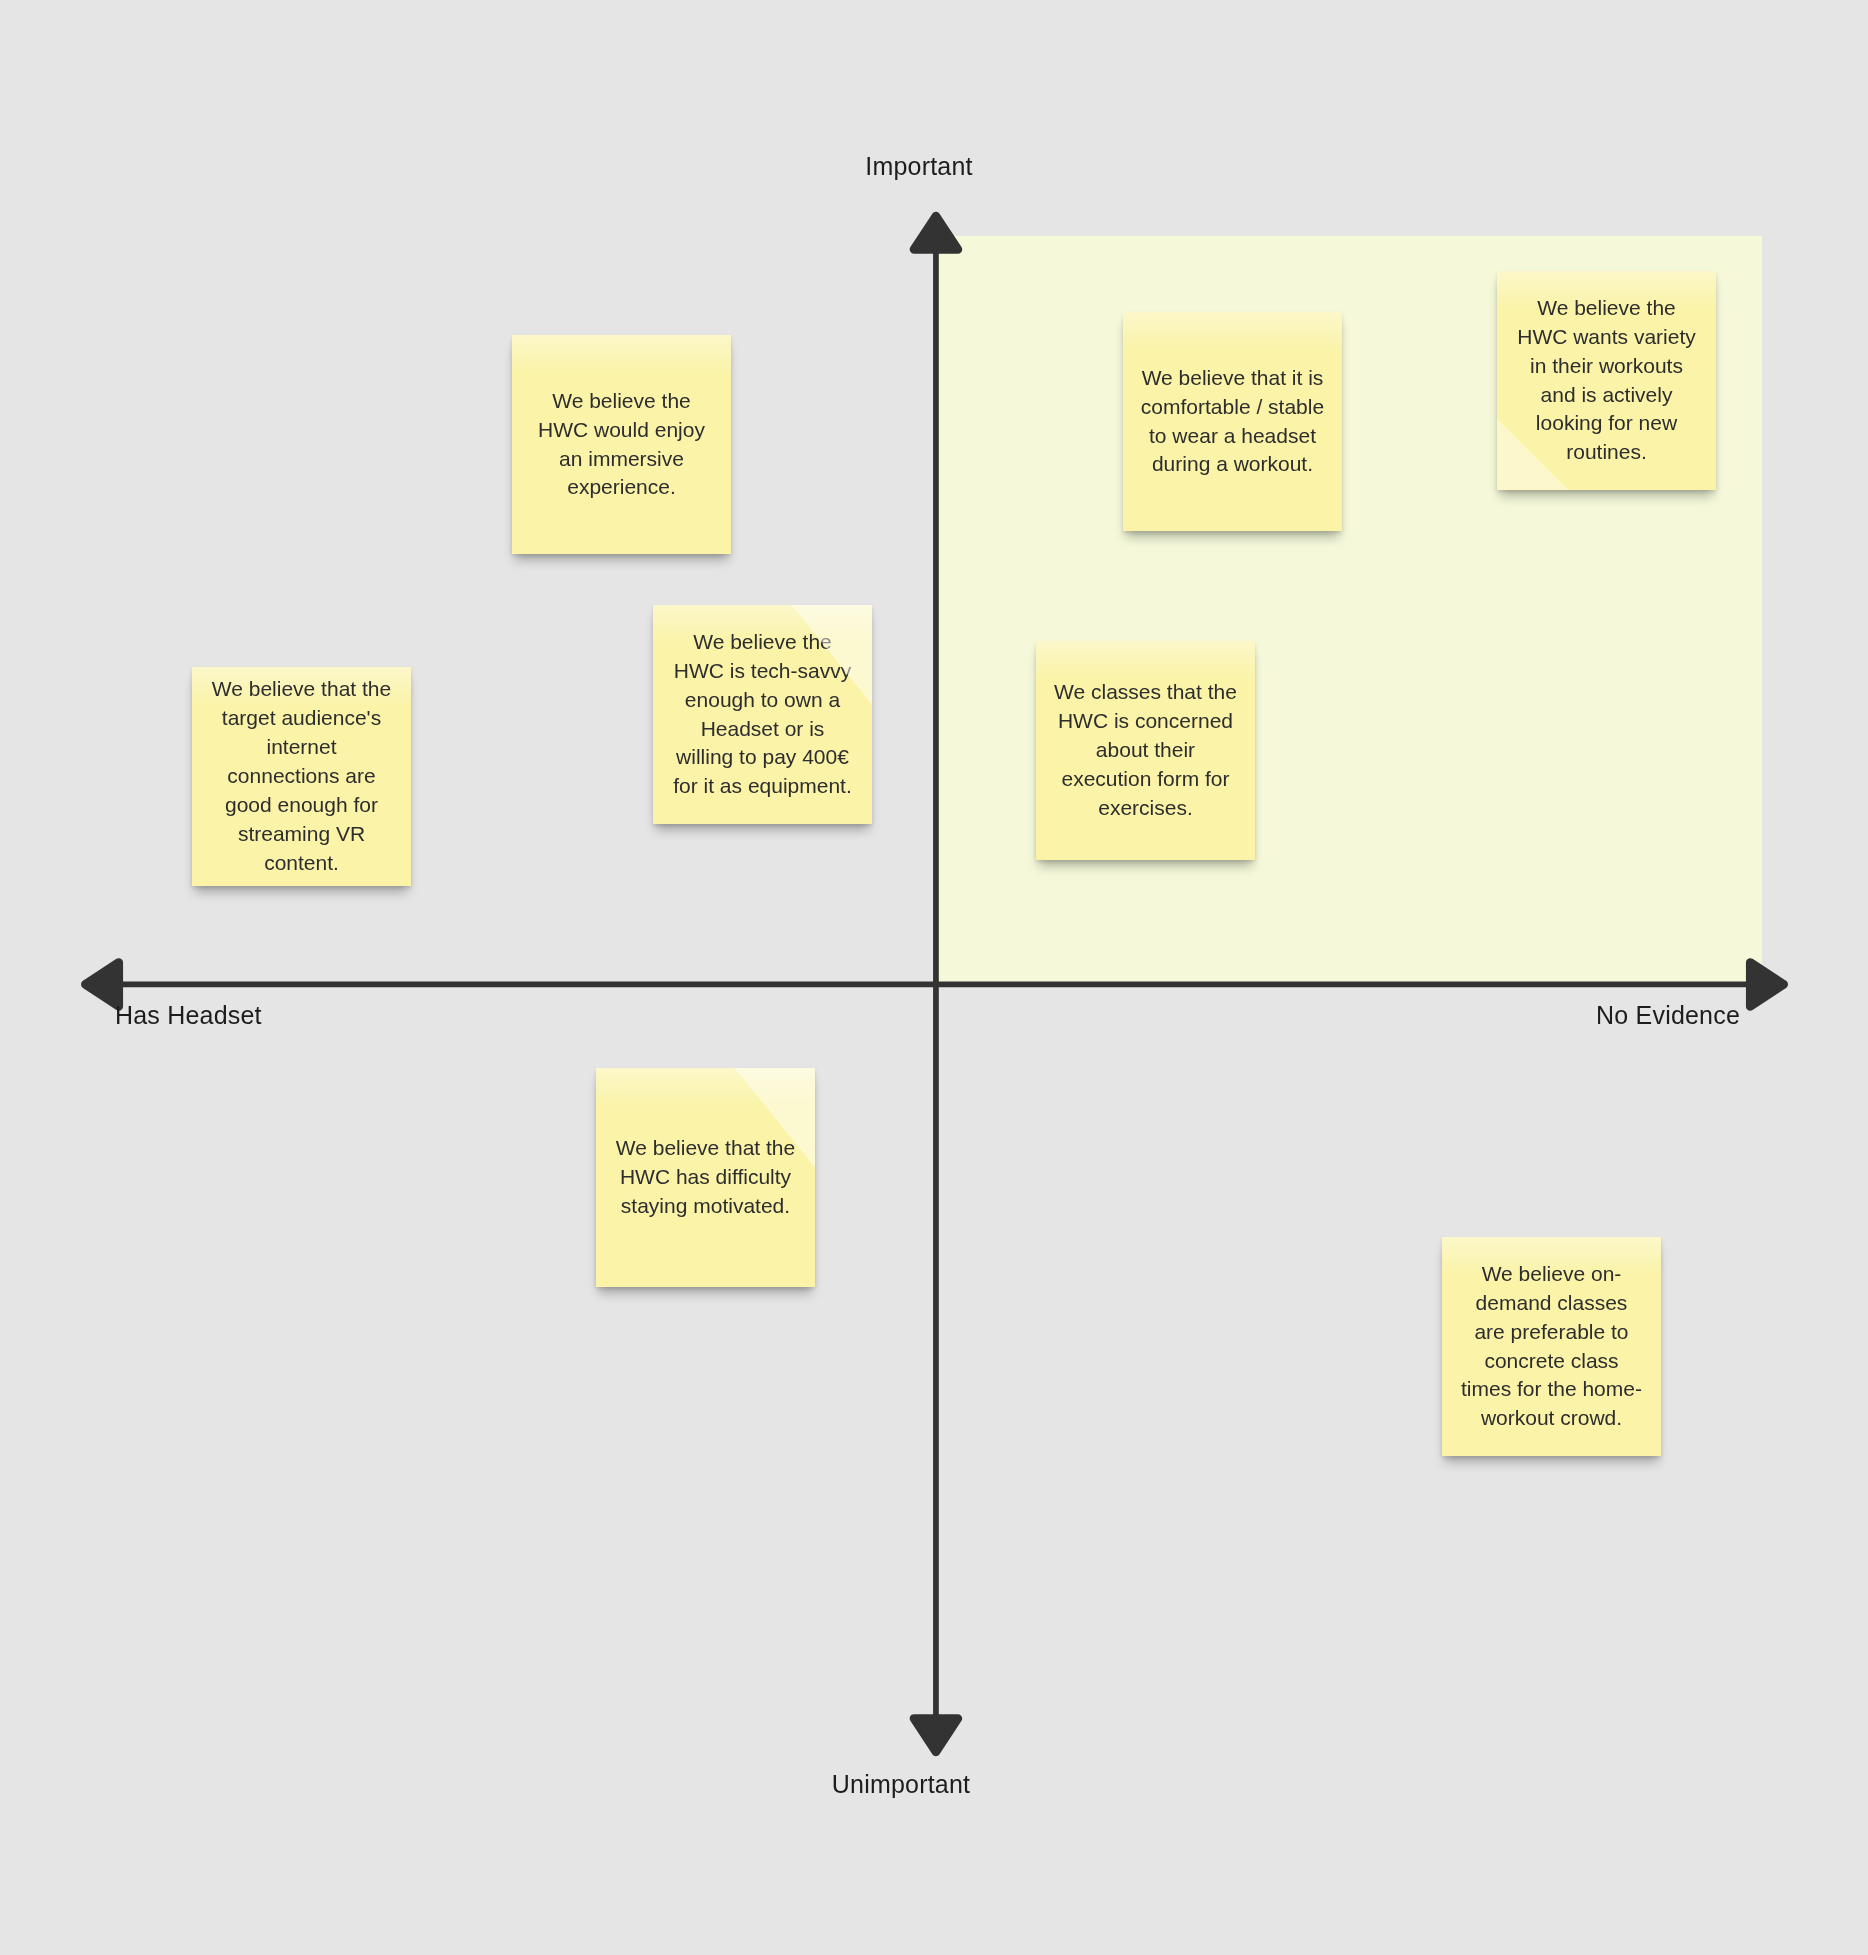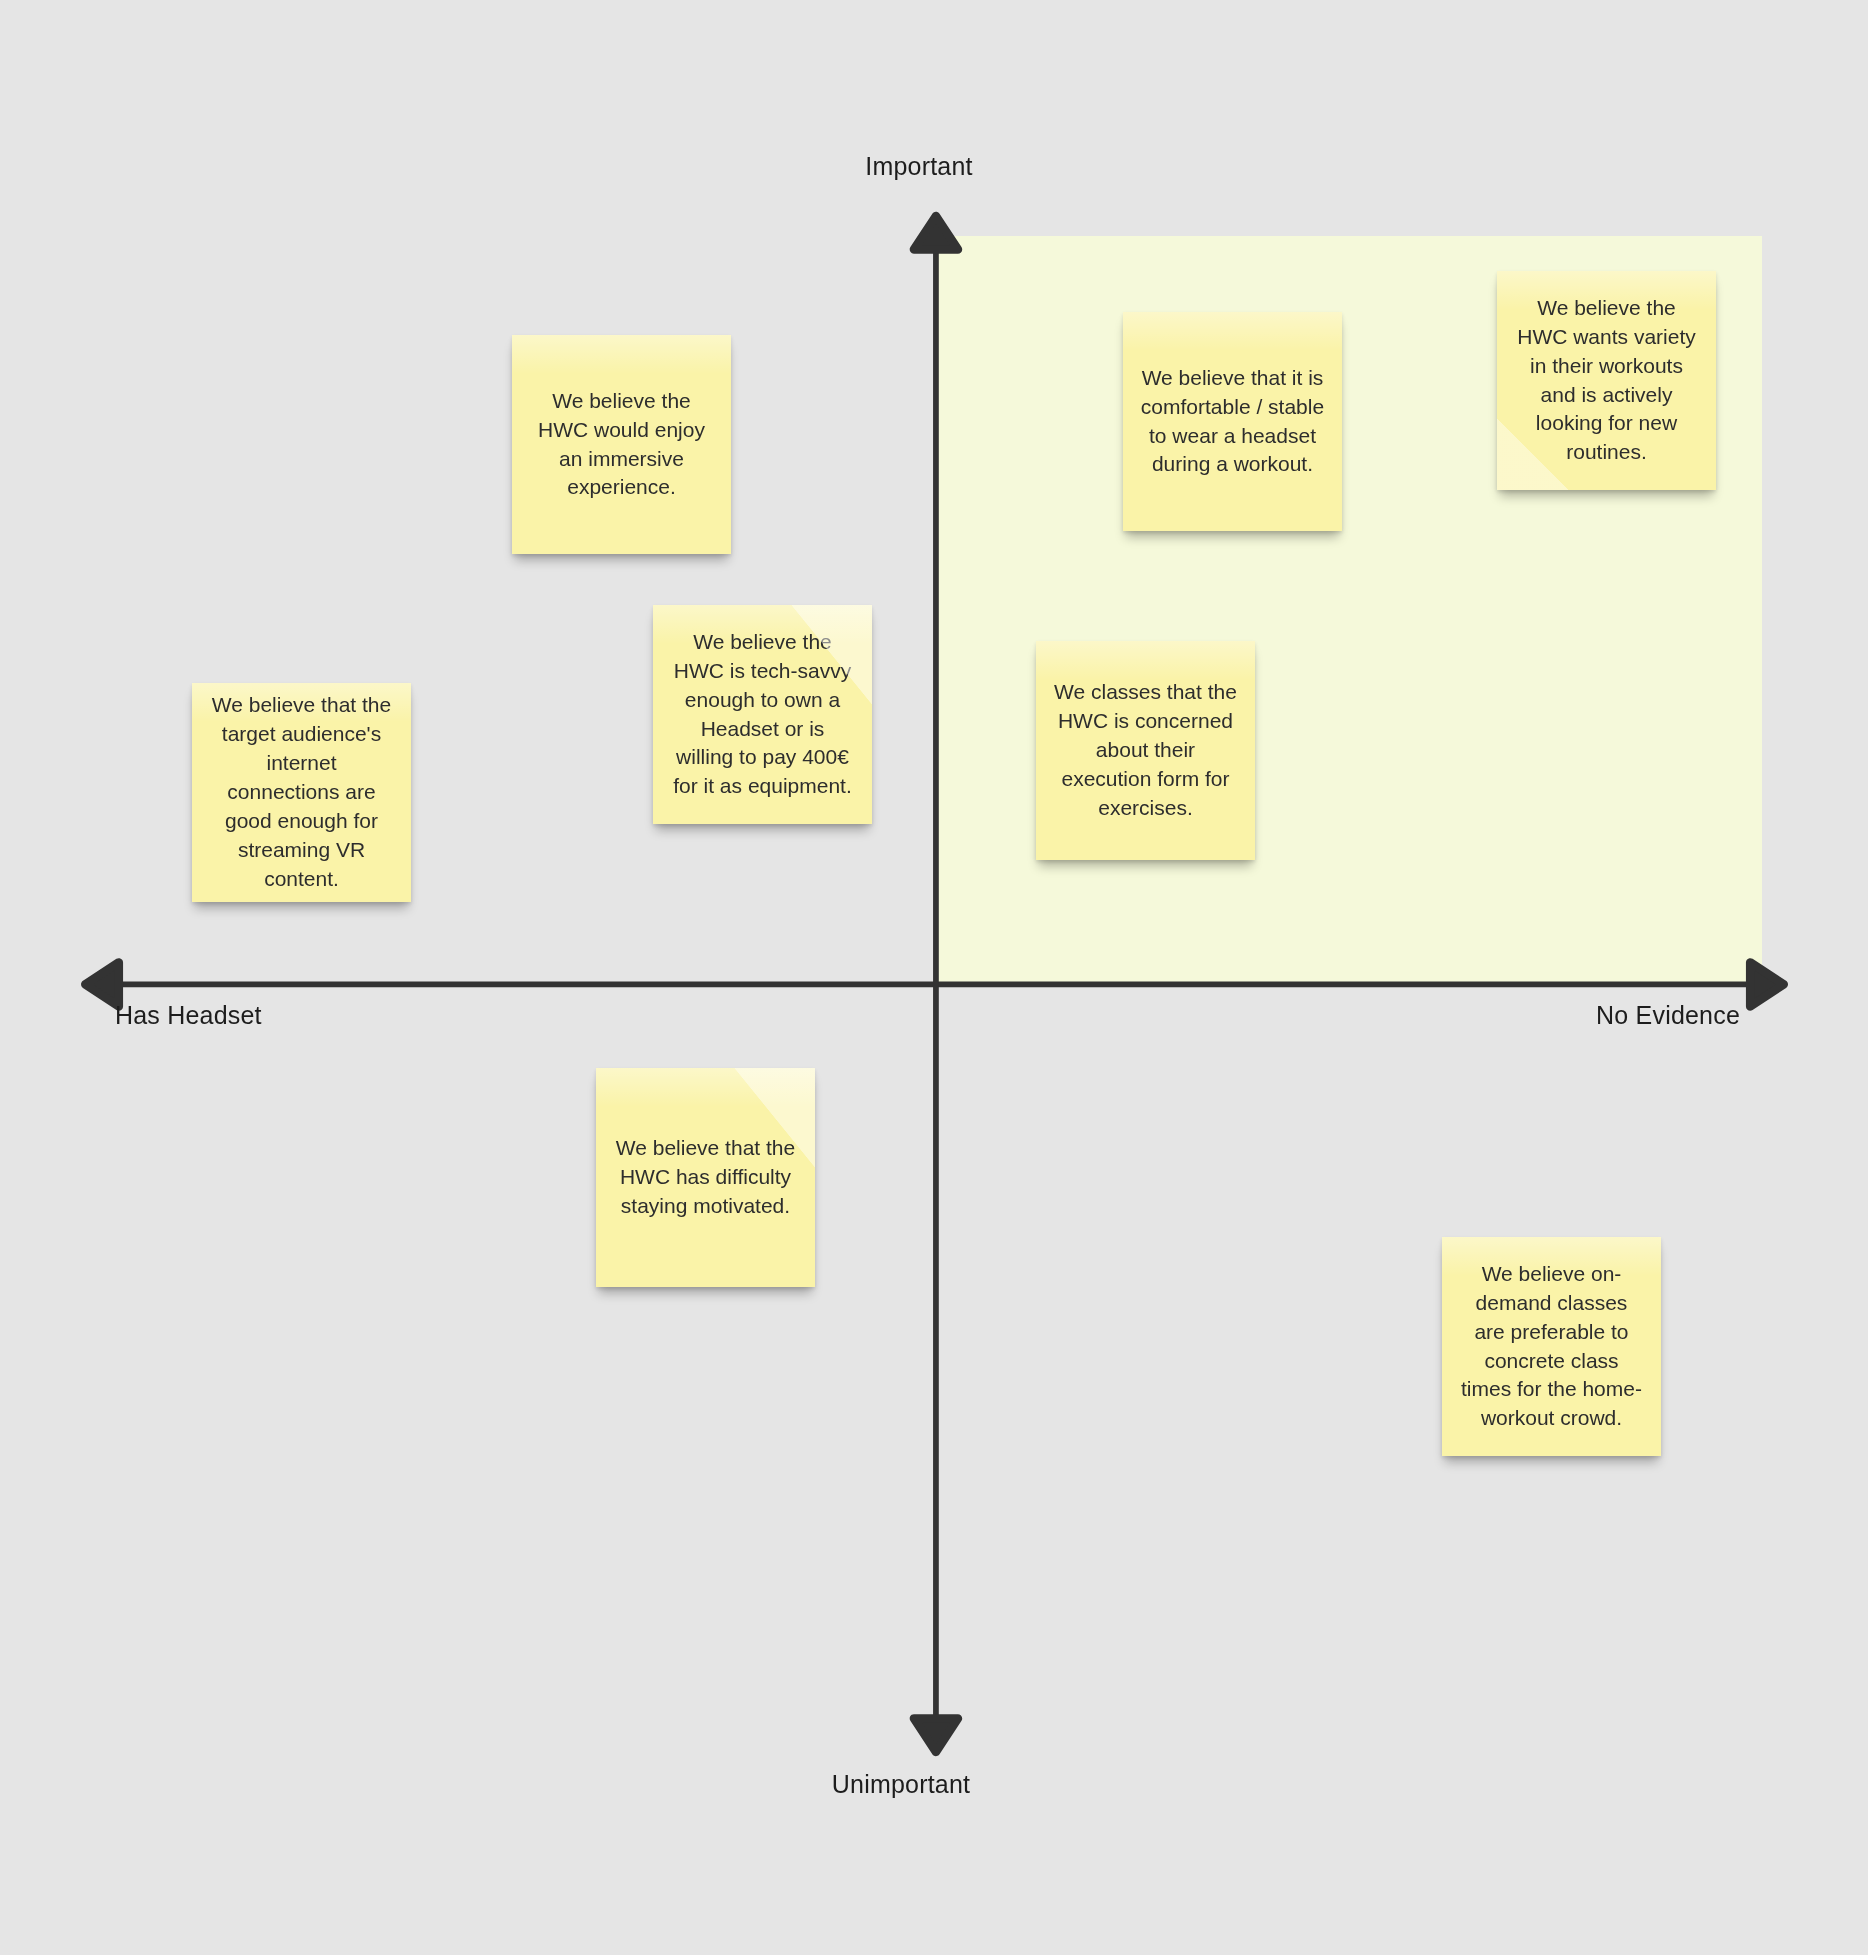--- a/index.html
+++ b/index.html
@@ -119,21 +119,21 @@
 
   <div class="axis-label bottom">Unimportant</div>
 
   <div class="notes-layer">
       <div class="sticky" style="left: 512px; top: 335px;">
         <div class="sticky-text">We believe the HWC would enjoy an immersive  experience.</div>
       </div>
       <div class="sticky fold-tr" style="left: 653px; top: 605px;">
         <div class="sticky-text">We believe the HWC is tech-savvy enough to own a Headset or is willing to pay 400€ for it as equipment.</div>
       </div>
-      <div class="sticky" style="left: 192px; top: 683px;">
+      <div class="sticky" style="left: 192px; top: 667px;">
         <div class="sticky-text">We believe that the target audience's internet connections are good enough for streaming VR content.</div>
       </div>
       <div class="sticky" style="left: 1123px; top: 312px;">
         <div class="sticky-text">We believe that it is comfortable / stable to wear a headset during a workout.</div>
       </div>
       <div class="sticky fold-bl" style="left: 1497px; top: 271px;">
         <div class="sticky-text">We believe the HWC wants variety in their workouts and is actively looking for new routines.</div>
       </div>
       <div class="sticky" style="left: 1036px; top: 641px;">
         <div class="sticky-text">We classes that the HWC is concerned about their execution form for exercises.</div>

